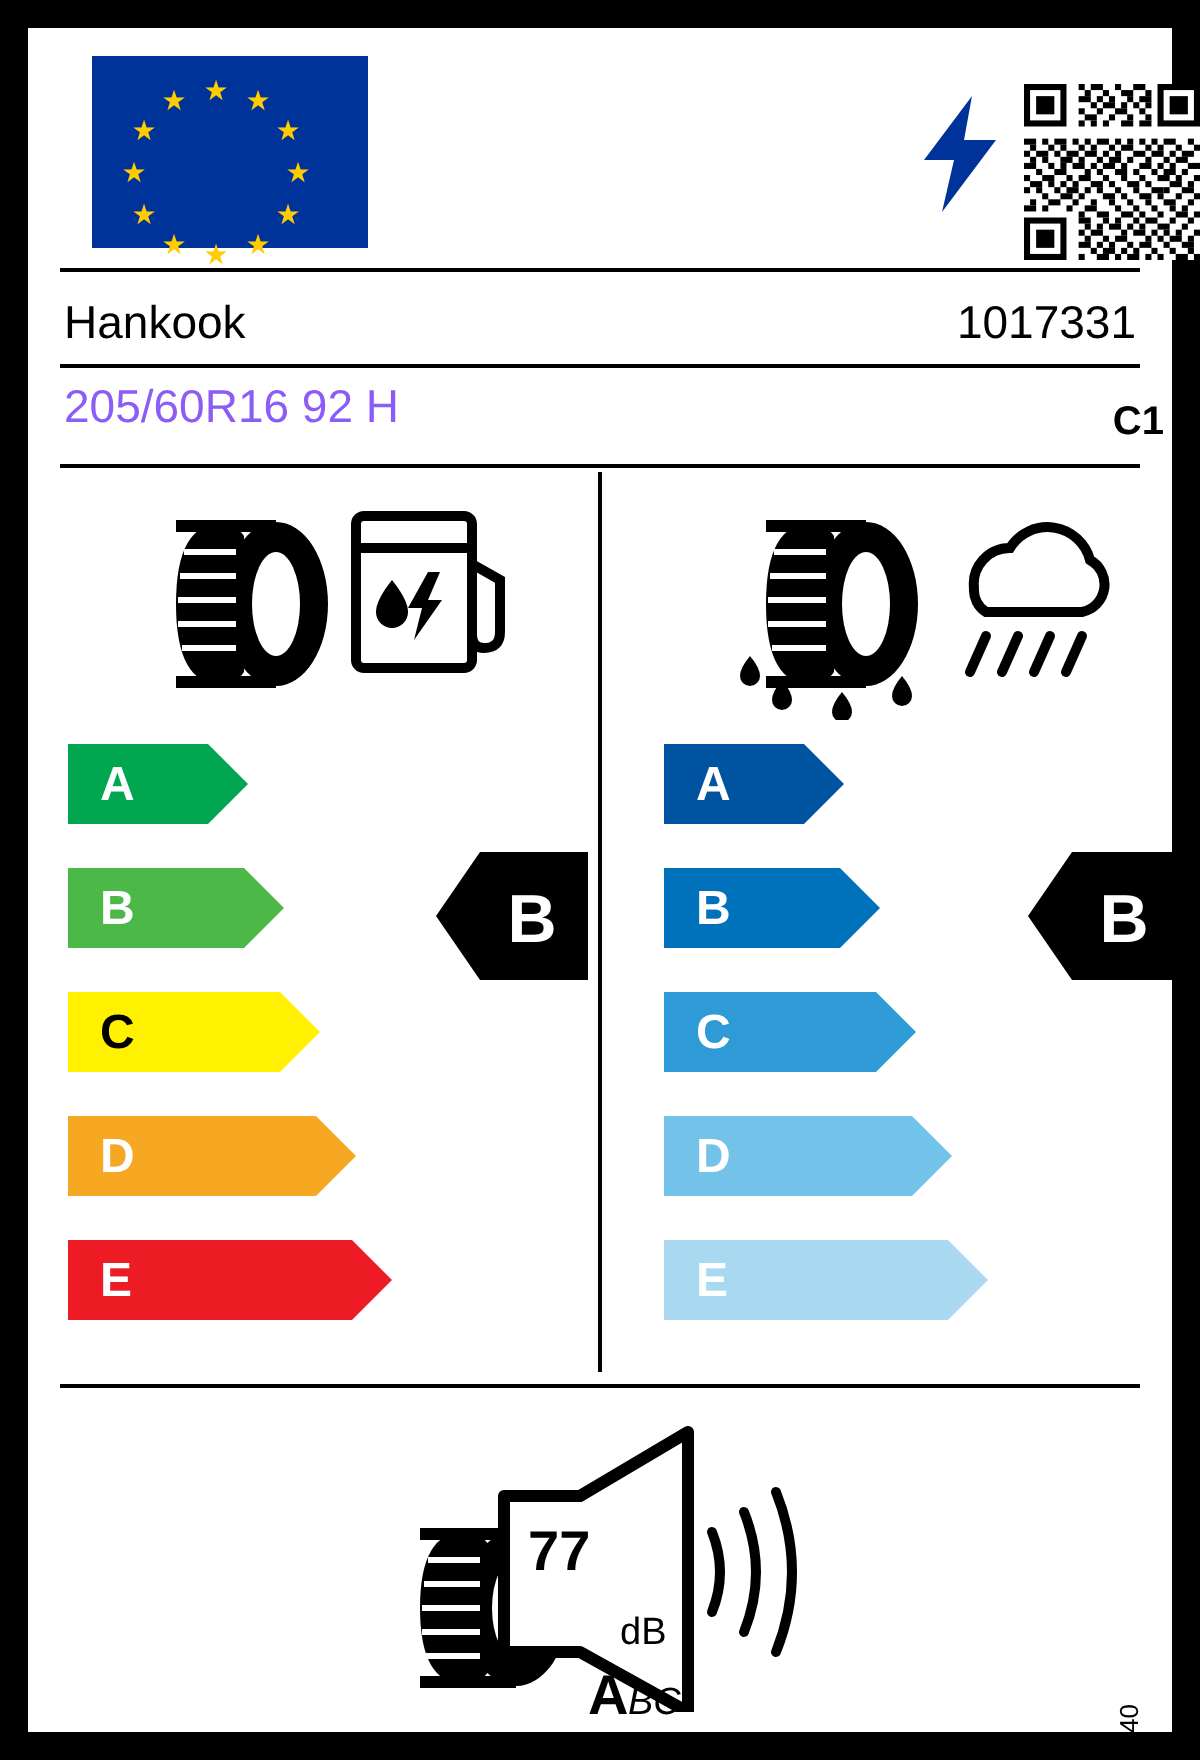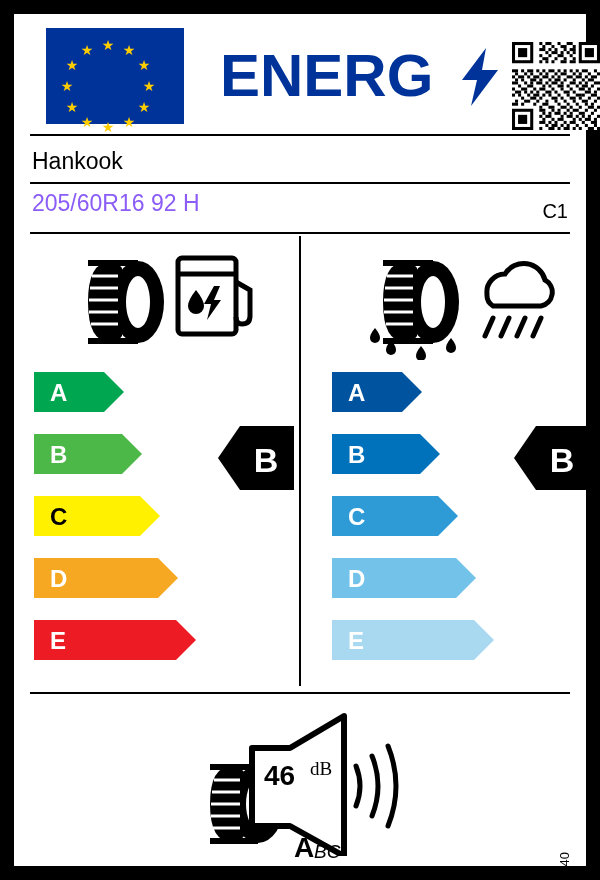--- a/index.html
+++ b/index.html
@@ -95,24 +95,25 @@
   }
   .tire-size {
     position: absolute;
     left: 18px;
     top: 176px;
     font-size: 23px;
     color: #8b5cf6;
   }
   .tire-class {
     position: absolute;
-    right: 18px;
+    right: 4px;
     top: 186px;
     font-size: 20px;
     color: #000;
+    font-weight: bold;
   }
   
   .vdiv {
     position: absolute;
     background: #000;
     width: 2px;
   }
   
   .scale { position: absolute; }
   .grade-row {
@@ -200,21 +201,20 @@
       <div class="star" style="left:91px;  top:72px;">★</div>
       <div class="star" style="left:76px;  top:87px;">★</div>
       <div class="star" style="left:55px;  top:92px;">★</div>
       <div class="star" style="left:34px;  top:87px;">★</div>
       <div class="star" style="left:19px;  top:72px;">★</div>
       <div class="star" style="left:14px;  top:51px;">★</div>
       <div class="star" style="left:19px;  top:30px;">★</div>
       <div class="star" style="left:34px;  top:15px;">★</div>
     </div>
 
-    <div class="energ-word">ENERG</div>
 
     <svg class="bolt" viewBox="0 0 40 58">
       <polygon points="26,0 2,32 17,32 11,58 38,22 22,22" fill="#003399"></polygon>
     </svg>
 
     <svg class="qr" viewBox="0 0 29 29">
       <rect width="29" height="29" fill="#ffffff"></rect>
       <g fill="#000000">
         <rect x="0" y="0" width="7" height="7"></rect>
           <rect x="1" y="1" width="5" height="5" fill="#fff"></rect>
@@ -439,20 +439,21 @@
       </g>
     </svg>
   </div>
 
   <div class="hrule" style="left:16px; top:120px; width:540px;"></div>
   <div class="hrule" style="left:16px; top:168px; width:540px;"></div>
   <div class="hrule" style="left:16px; top:218px; width:540px;"></div>
   <div class="hrule" style="left:16px; top:678px; width:540px;"></div>
 
   <div class="brand">Hankook</div>
+  <div class="supplier-id">1017331</div>
   <div class="tire-size">205/60R16 92 H</div>
   <div class="tire-class">C1</div>
 
   <div class="vdiv" style="left:285px; top:222px; height:450px;"></div>
 
   <svg class="pictogram" style="left:60px; top:228px; width:190px; height:118px;" viewBox="0 0 190 118">
 
     <g fill="#000">
       <path d="M36 20 q -22 0 -22 40 q 0 40 22 40 q 8 0 12 -6 l 0 -68 q -4 -6 -12 -6 z"></path>
       <ellipse cx="64" cy="60" rx="26" ry="41"></ellipse>
@@ -608,20 +609,20 @@
       <path d="M58 40 L58 118 L96 118 L150 148 L150 8 L96 40 Z" fill="#fff" stroke="#000" stroke-width="6" stroke-linejoin="round"></path>
 
       <g fill="none" stroke="#000" stroke-width="5" stroke-linecap="round">
         <path d="M162 58 q 8 20 0 40"></path>
         <path d="M178 48 q 12 30 0 60"></path>
         <path d="M194 38 q 16 40 0 80"></path>
       </g>
     </g>
   </svg>
 
-  <div class="db-value" style="left:250px; top:746px;">46</div>
-  <div class="db-unit" style="left:296px; top:744px;font-family:Liberation Serif, serif;">dB</div>
+  <div class="db-value" style="left:250px; top:746px;">77</div>
+  <div class="db-unit" style="left:296px; top:792px;">dB</div>
   <div class="noise-class-a" style="left:280px; top:818px;">A</div>
   <div class="noise-class-bc" style="left:300px; top:827px;">BC</div>
 
   <div class="date-code">2020/740</div>
 
 </div>
 
 </body></html>

